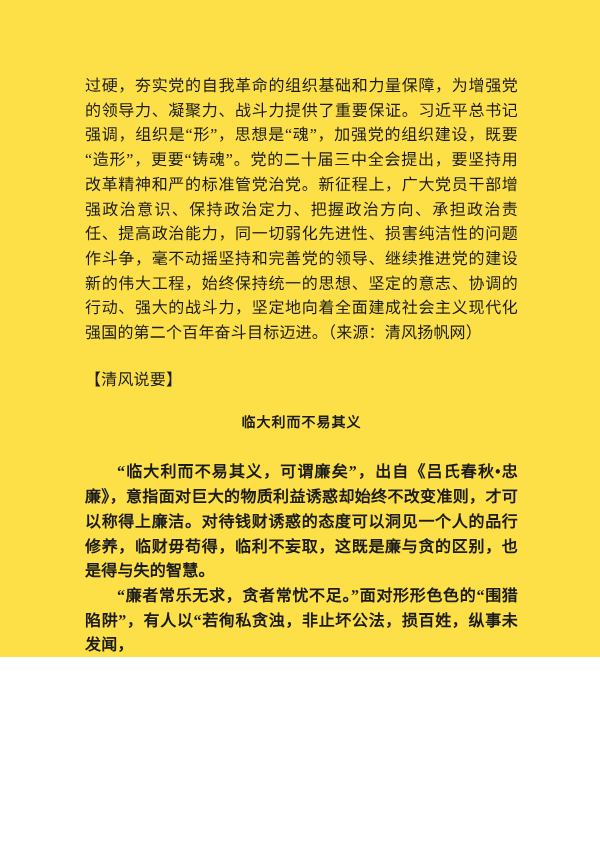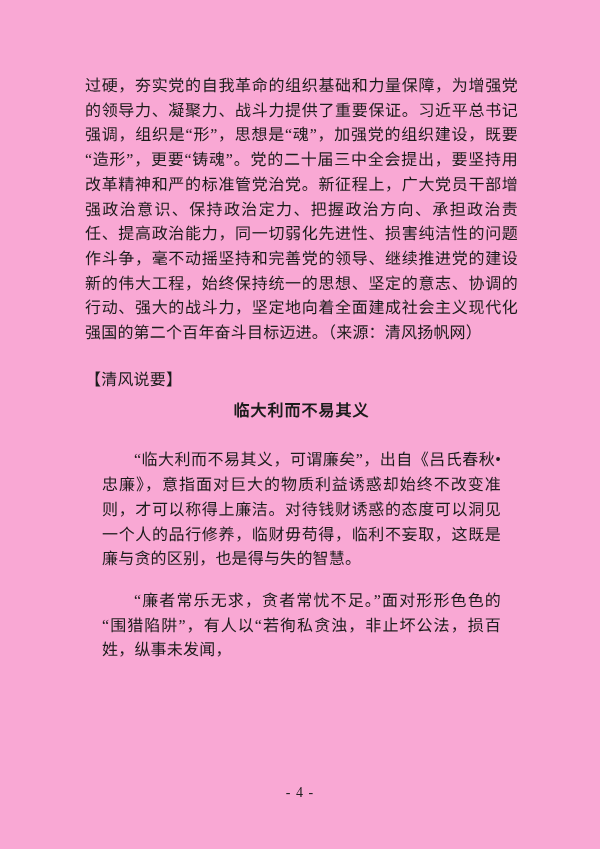--- a/index.html
+++ b/index.html
@@ -3,22 +3,22 @@
 <meta charset="utf-8">
 <style>
   html, body {
     margin: 0;
     padding: 0;
     background: #ffffff;
   }
   .page {
     position: relative;
     width: 600px;
-    height: 849px;
-    background: #f9a8d4;
+    height: 657px;
+    background: #fde047;
     overflow: hidden;
     font-family: "Liberation Serif", "DejaVu Serif", serif;
     color: #1c1c1c;
   }
   .content {
     position: absolute;
     left: 85px;
     top: 74px;
     width: 433px;
   }
@@ -31,29 +31,30 @@
     word-break: break-all;
   }
   .indent {
     text-indent: 2em;
   }
   .section-label {
     margin-top: 22px;
     text-align: left;
   }
   .article-title {
-    margin-top: 4px;
-    font-size: 16px;
+    margin-top: 16px;
+    font-size: 14px;
     line-height: 30px;
     font-weight: bold;
     text-align: center;
     letter-spacing: 1px;
   }
   .article-paragraph {
-    margin: 17px;
+    margin: 0;
+    font-weight: bold;
   }
   .article-body {
     margin-top: 22px;
   }
   .page-footer {
     position: absolute;
     left: 0;
     top: 784px;
     width: 600px;
     text-align: center;

